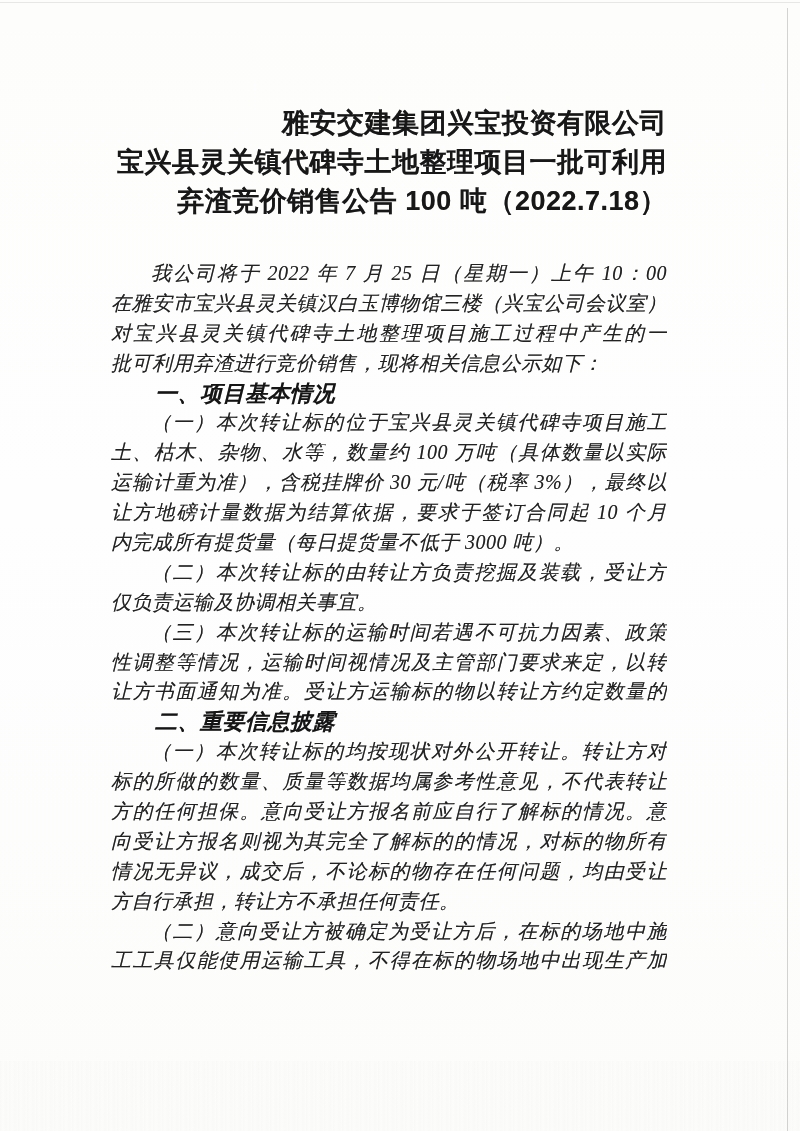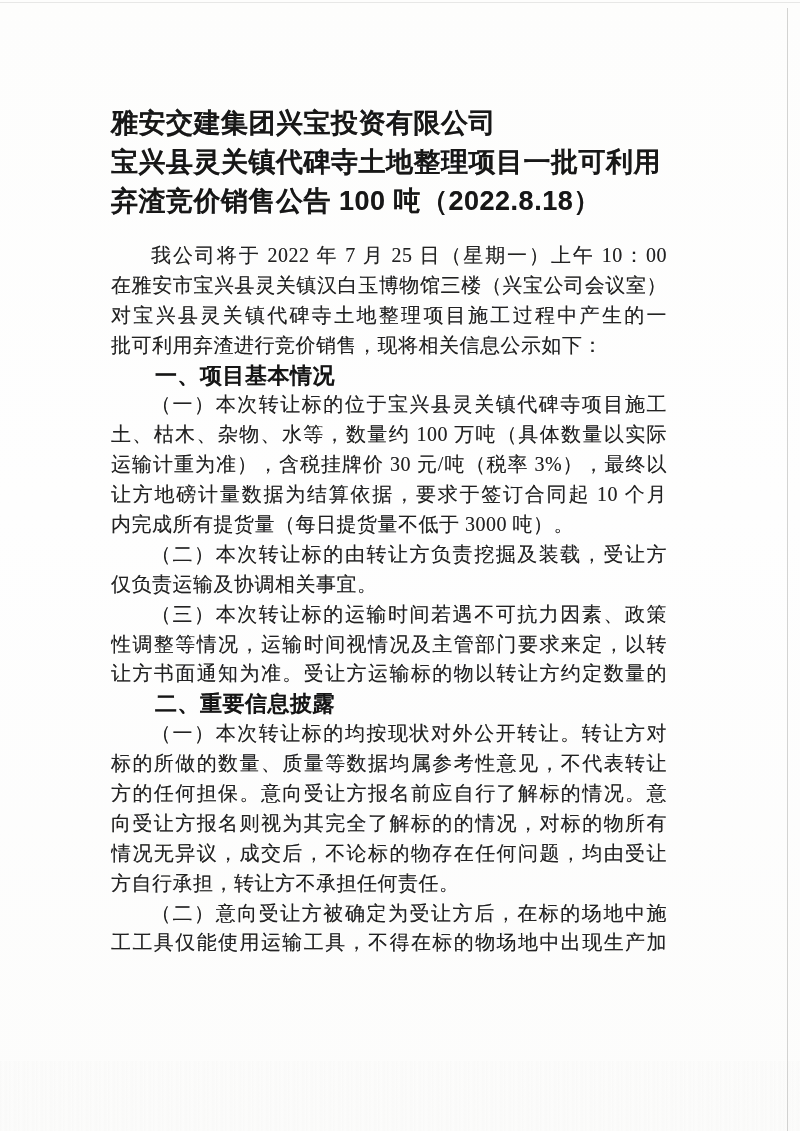--- a/index.html
+++ b/index.html
@@ -32,31 +32,32 @@
       rgba(120,120,118,0.02) 6px, rgba(255,255,255,0) 9px);
   }
   .content {
     position: absolute;
     left: 111px;
     top: 0;
     width: 556px;
   }
   .title {
     margin-top: 104px;
-    text-align: left;
+    text-align: right;
     font-family: "Liberation Sans", "DejaVu Sans", sans-serif;
     font-weight: 700;
     font-size: 27px;
     line-height: 39px;
     color: #171717;
     letter-spacing: 0.5px;
     text-shadow: 0 0 0.5px rgba(20,20,20,0.5);
   }
   .body-block {
-    margin-top: 20px;
+    margin-top: 38px;
+    font-style: italic;
   }
   .line {
     font-size: 20px;
     line-height: 29.9px;
     height: 29.9px;
     color: #222222;
     letter-spacing: 0.5px;
     text-align: justify;
     white-space: nowrap;
     text-shadow: 0 0 0.4px rgba(34,34,34,0.45);
@@ -83,21 +84,21 @@
 
 <div class="page">
   <div class="edge-top"></div>
   <div class="edge-right"></div>
   <div class="noise-bottom"></div>
 
   <div class="content">
     <div class="title">
       <div>雅安交建集团兴宝投资有限公司</div>
       <div>宝兴县灵关镇代碑寺土地整理项目一批可利用</div>
-      <div>弃渣竞价销售公告 100 吨（2022.8.18）</div>
+      <div>弃渣竞价销售公告 100 吨（2022.7.18）</div>
     </div>
 
     <div class="body-block">
       <div class="line jf ind">我公司将于 2022 年 7 月 25 日（星期一）上午 10：00</div>
       <div class="line jf">在雅安市宝兴县灵关镇汉白玉博物馆三楼（兴宝公司会议室）</div>
       <div class="line jf">对宝兴县灵关镇代碑寺土地整理项目施工过程中产生的一</div>
       <div class="line">批可利用弃渣进行竞价销售，现将相关信息公示如下：</div>
       <div class="line hd">一、项目基本情况</div>
       <div class="line jf ind">（一）本次转让标的位于宝兴县灵关镇代碑寺项目施工</div>
       <div class="line jf">土、枯木、杂物、水等，数量约 100 万吨（具体数量以实际</div>

